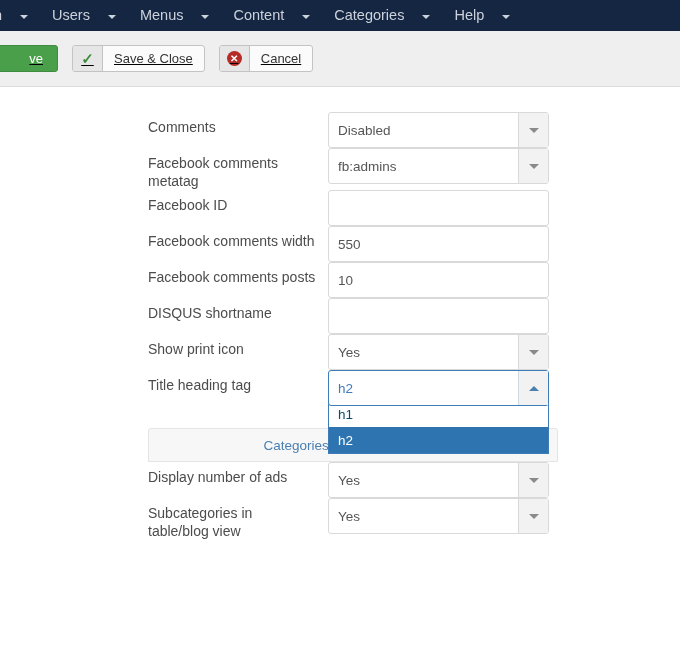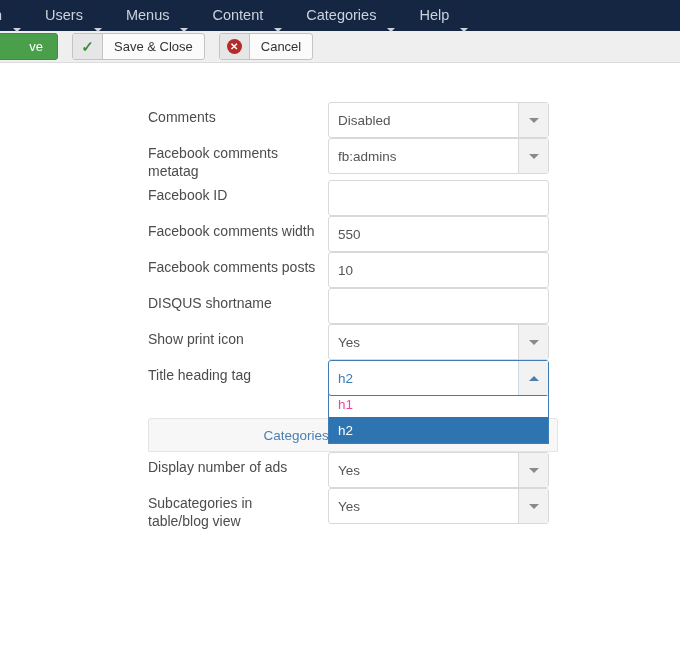--- a/index.html
+++ b/index.html
@@ -19,22 +19,22 @@
   .menubar {
     height: 31px;
     background: #152642;
     display: flex;
     align-items: center;
     padding-left: 0;
     box-sizing: border-box;
   }
   .menu-item {
     display: flex;
-    align-items: flex-end;
-    gap: 11px;
+    align-items: center;
+    gap: 18px;
     color: #ccd2dc;
     font-size: 14.5px;
     padding: 0 12px;
     height: 31px;
     line-height: 31px;
     white-space: nowrap;
     cursor: pointer;
   }
   .menu-item.clipped {
     padding-left: 0;
@@ -46,27 +46,28 @@
     border-left: 4px solid transparent;
     border-right: 4px solid transparent;
     border-top: 4px solid #ccd2dc;
     display: inline-block;
     position: relative;
     top: 1px;
   }
 
   
   .toolbar {
-    height: 32px;
+    height: 56px;
     background: #efefef;
     border-bottom: 1px solid #dcdcdc;
     display: flex;
     align-items: center;
     padding-left: 0;
     box-sizing: border-box;
+    text-decoration: underline;
   }
   .btn {
     display: flex;
     align-items: center;
     height: 27px;
     border: 1px solid #c3c3c3;
     border-radius: 3px;
     background: #fbfbfb;
     font-size: 13px;
     color: #333333;
@@ -133,21 +134,21 @@
     background: #ffffff;
     height: 592px;
     overflow: hidden;
   }
   .form-row {
     display: flex;
     align-items: flex-start;
     padding-left: 148px;
     position: relative;
   }
-  .form-row:first-child { margin-top: 39px; }
+  .form-row:first-child { margin-top: 25px; }
   .form-label {
     width: 180px;
     font-size: 14px;
     color: #4c4c4c;
     line-height: 18px;
     padding-top: 6px;
     box-sizing: border-box;
     padding-right: 12px;
   }
   .field {
@@ -222,21 +223,21 @@
     box-sizing: border-box;
     z-index: 39;
     padding-top: 2px;
   }
   .dropdown-option {
     height: 26px;
     display: flex;
     align-items: center;
     padding-left: 9px;
     font-size: 13.5px;
-    color: #ec4899;
+    color: #0c4a6e;
     cursor: pointer;
     box-sizing: border-box;
   }
   .dropdown-option.selected {
     background: #2d74b0;
     color: #ffffff;
   }
 
   
   .section-panel {

